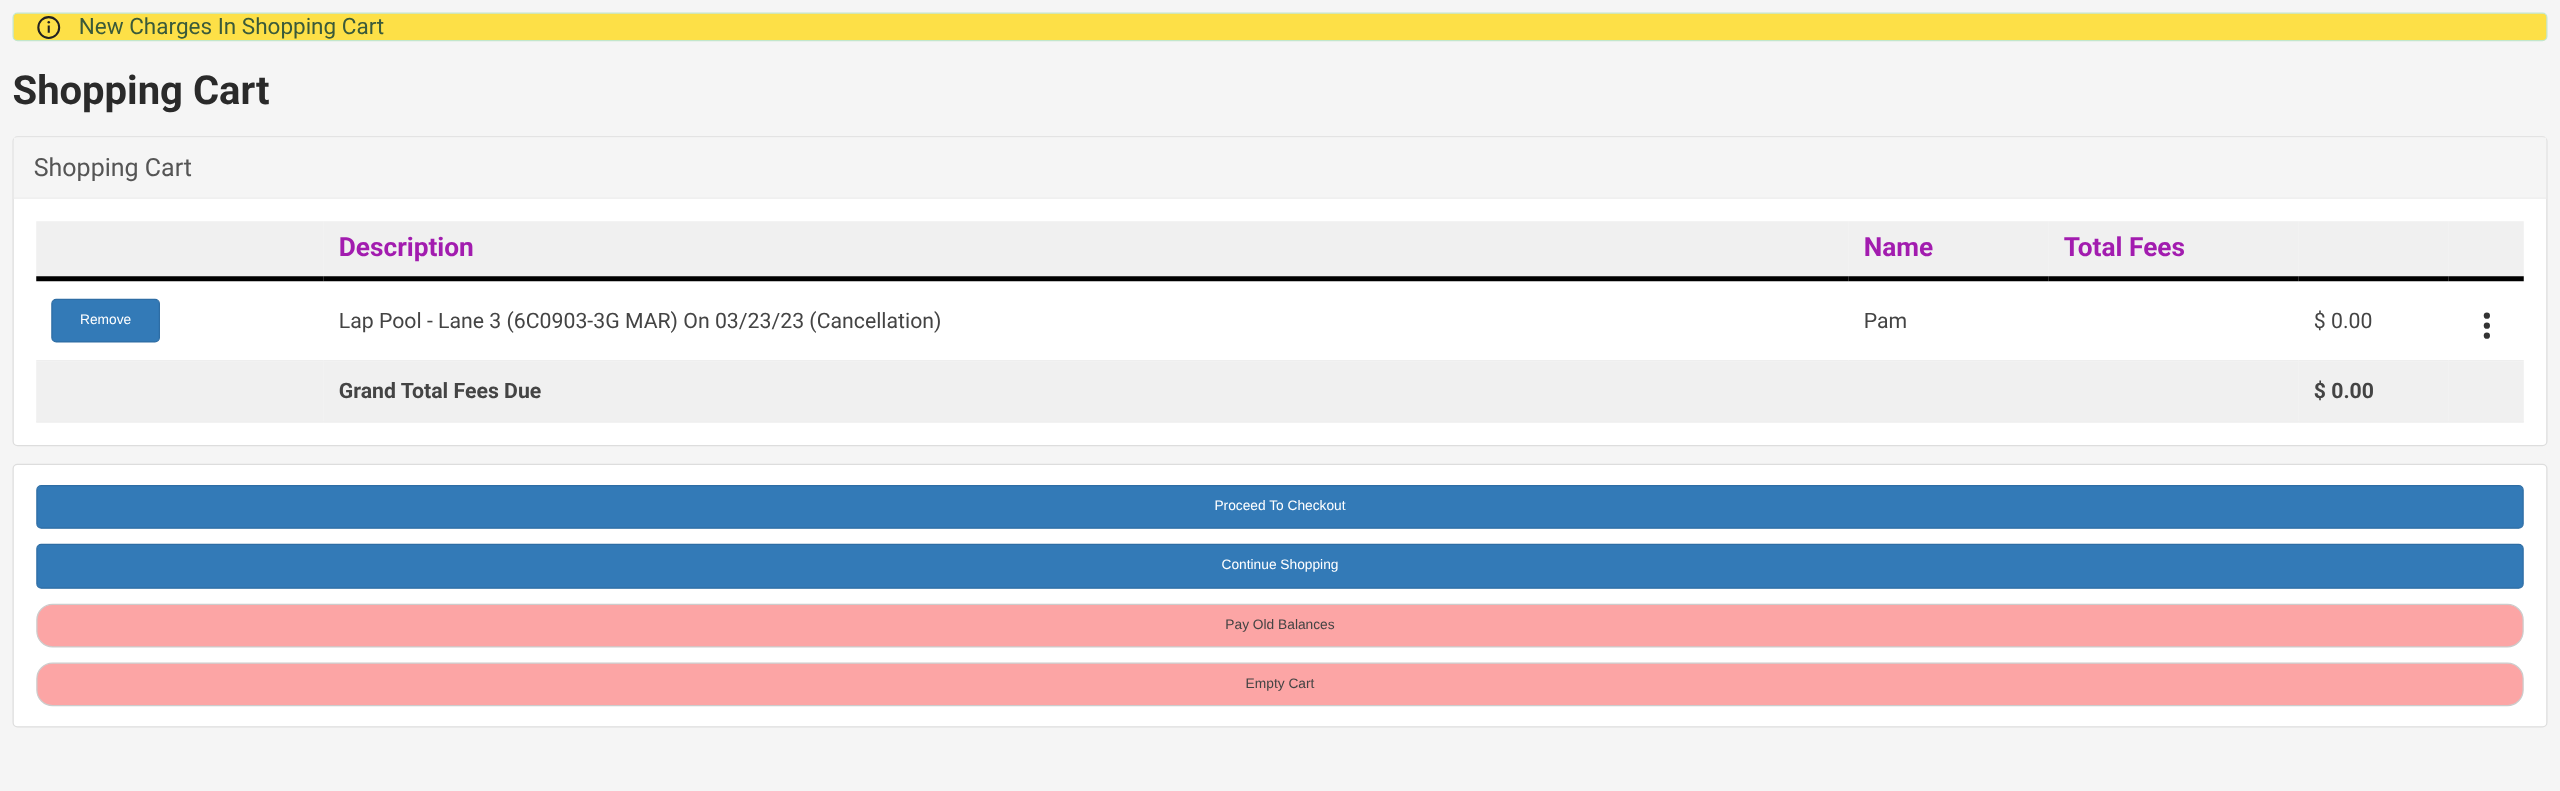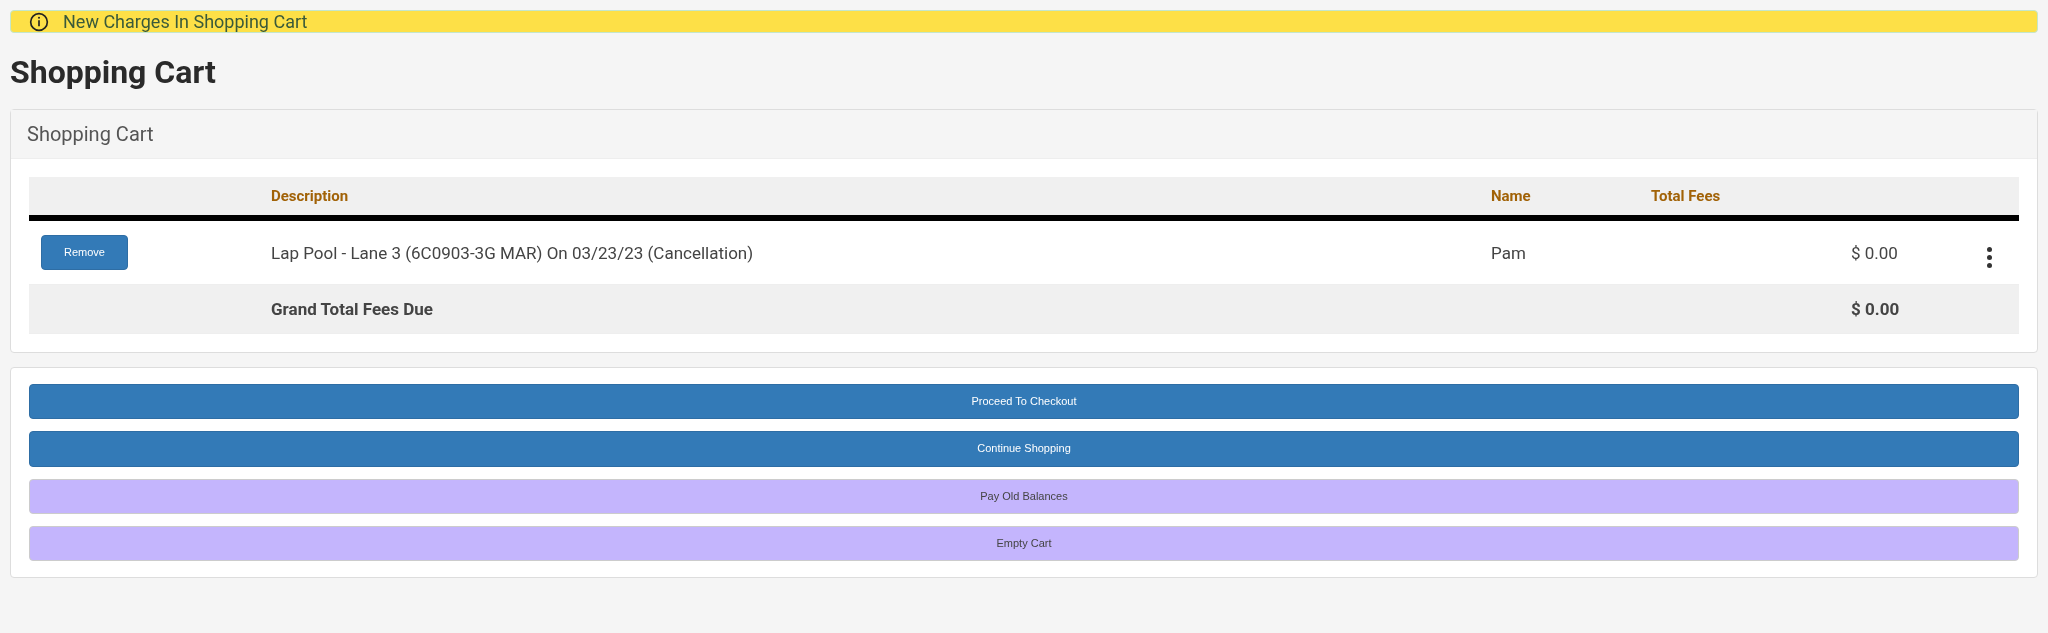--- a/index.html
+++ b/index.html
@@ -54,26 +54,26 @@
     }
     .panel-body {
       padding: 18px;
     }
     table.cart-table {
       width: 100%;
       border-collapse: collapse;
     }
     table.cart-table thead th {
       background: #f0f0f0;
-      border-bottom: 6px solid #000000;
+      border-bottom: 4px solid #000000;
       text-align: left;
       padding: 10px 12px;
       font-weight: 700;
-      color: #a16207;
-      font-size: 15px;
+      color: #a21caf;
+      font-size: 21px;
     }
     table.cart-table td {
       padding: 14px 12px;
       border-bottom: 1px solid #eee;
       font-size: 17px;
       color: #444;
       vertical-align: middle;
     }
     .col-action { width: 230px; }
     .col-name   { width: 160px; }
@@ -89,23 +89,24 @@
       border: 1px solid transparent;
       text-align: center;
       line-height: 1.2;
     }
     .btn-primary {
       background: #337ab7;
       color: #fff;
       border-color: #2e6da4;
     }
     .btn-default {
-      background: #c4b5fd;
+      background: #fca5a5;
       color: #444;
       border-color: #ccc;
+      border-radius: 13px;
     }
     .btn-remove {
       background: #337ab7;
       color: #fff;
       border-color: #2e6da4;
       padding: 10px 22px;
     }
     tr.totals-row td {
       background: #f0f0f0;
       font-weight: 700;

